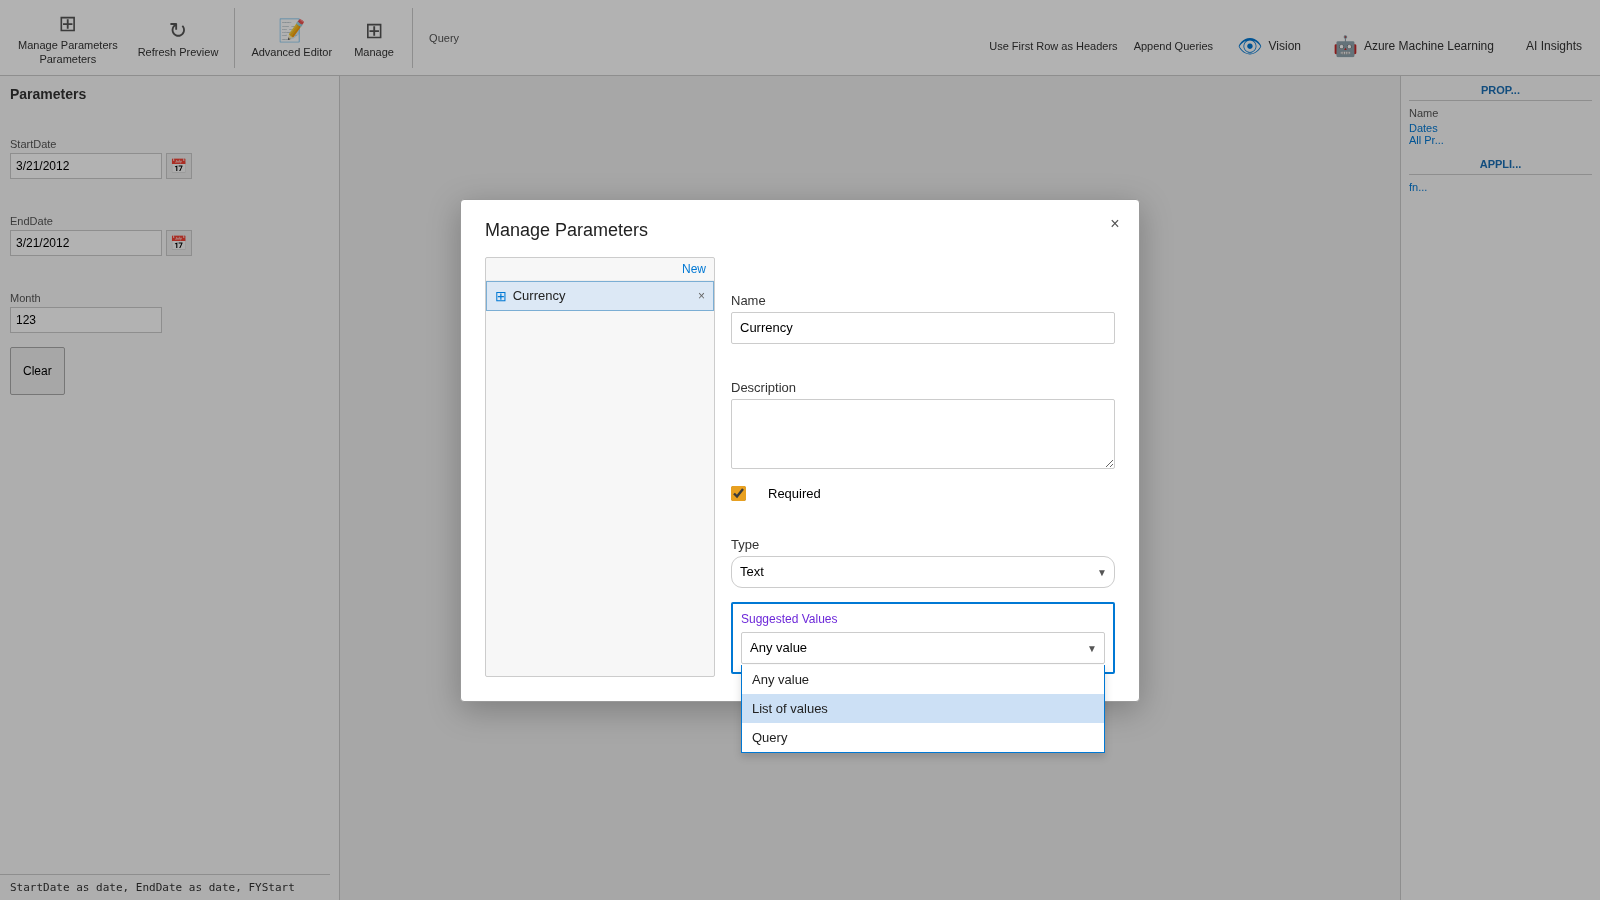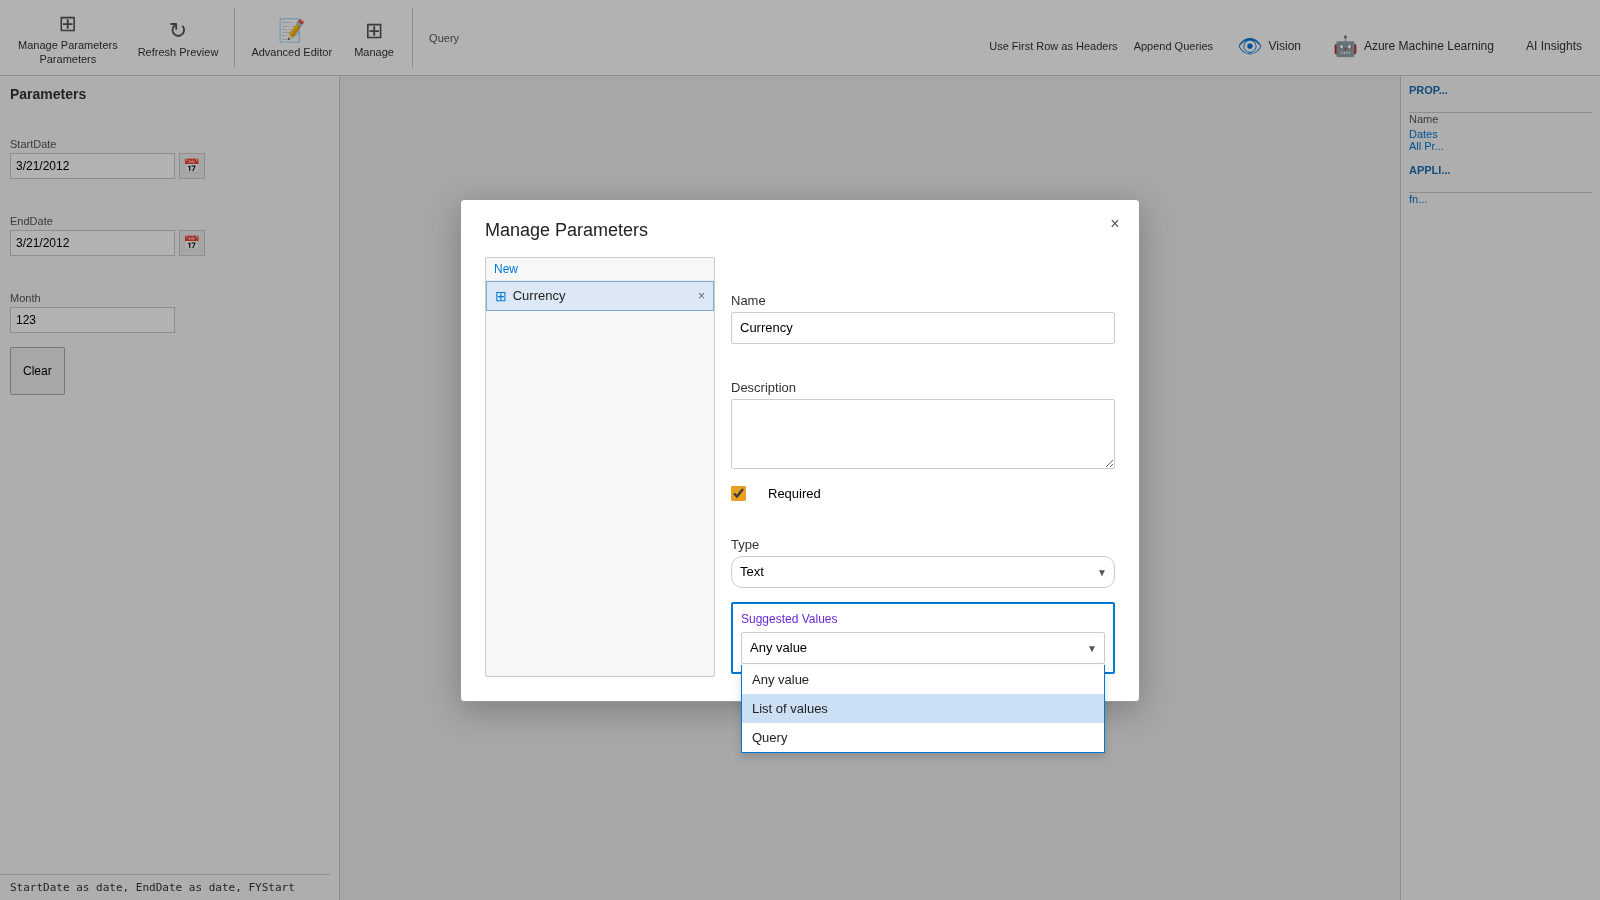--- a/index.html
+++ b/index.html
@@ -94,21 +94,21 @@
     .param-input {
       display: flex;
       align-items: center;
       gap: 4px;
     }
 
     .param-input input {
       border: 1px solid #ccc;
       padding: 3px 5px;
       font-size: 12px;
-      width: 165px;
+      width: 152px;
       height: 26px;
       background: #fff;
     }
 
     .calendar-icon-btn {
       width: 26px;
       height: 26px;
       border: 1px solid #ccc;
       background: #f0f0f0;
       cursor: pointer;
@@ -143,21 +143,23 @@
 
     .right-panel-section {
       margin-bottom: 12px;
     }
 
     .right-panel-header {
       font-size: 11px;
       font-weight: bold;
       color: #1a6fb5;
       border-bottom: 1px solid #ccc;
-      padding-bottom: 16px;
+      padding-bottom: 4px;
+      margin-bottom: 6px;
+      text-align: center;
     }
 
     .right-panel-label {
       font-size: 11px;
       color: #555;
       margin-bottom: 3px;
     }
 
     .right-panel-value {
       font-size: 11px;
@@ -225,20 +227,21 @@
     .modal-list-panel {
       width: 230px;
       border: 1px solid #ccc;
       border-radius: 2px;
       background: #f7f7f7;
       min-height: 420px;
       position: relative;
     }
 
     .modal-list-new {
+      text-align: right;
       padding: 4px 8px;
       color: #0078d4;
       cursor: pointer;
       font-size: 12px;
       border-bottom: 1px solid #eee;
     }
 
     .modal-list-item {
       display: flex;
       align-items: center;

